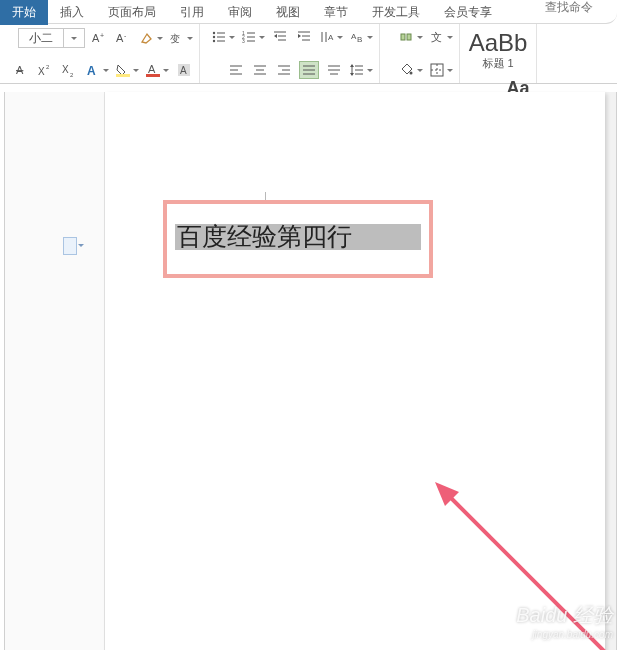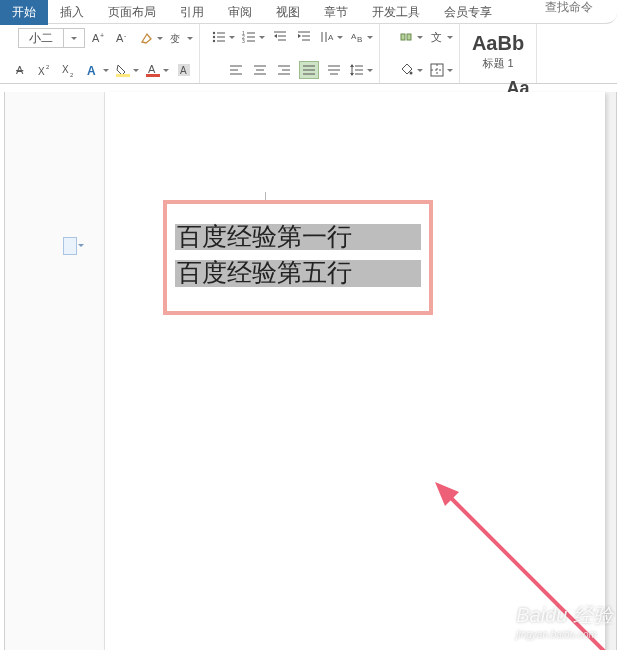--- a/index.html
+++ b/index.html
@@ -88,21 +88,21 @@
   .justify-active{
     background:#cfe3c7; border:1px solid #9bbd8d; padding:1px;
   }
   
   .styles-group{ display:flex; }
   .style-item{
     width:64px; text-align:center; padding:2px 2px;
     cursor:pointer;
   }
   .style-item .preview{ font-size:13px; height:26px; display:flex; align-items:center; justify-content:center;}
-  .style-item.h1 .preview{ font-size:20px; font-weight:bold;}
+  .style-item.h1 .preview{ font-size:24px; font-weight:normal;}
   .style-item.h2 .preview{ font-size:18px; font-weight:bold;}
   .style-item .lbl{ font-size:11px; color:#555;}
   
   .workspace{
     background:#f2f2f2;
     border:1px solid #d0d0d0;
     border-top:none;
     height: calc(650px - 24px - 60px);
     position:relative;
     display:flex;
@@ -167,21 +167,21 @@
   .arrow polygon{ fill:#ee5f78;}
   
   .watermark{
     position:absolute; right:4px; bottom:10px;
     color:rgba(255,255,255,0.85);
     font-style:italic;
     font-size:20px;
     text-shadow:0 0 3px rgba(0,0,0,0.3);
     pointer-events:none;
   }
-  .watermark small{ display:block; font-size:10px; text-align:left; color:rgba(255,255,255,0.7);}
+  .watermark small{ display:block; font-size:10px; text-align:right; color:rgba(255,255,255,0.7);}
 </style>
 </head>
 <body>
 
 <div class="menu-tabs">
   <div class="tab active">开始</div>
   <div class="tab">插入</div>
   <div class="tab">页面布局</div>
   <div class="tab">引用</div>
   <div class="tab">审阅</div>
@@ -419,22 +419,21 @@
   </div>
 </div>
 
 <div class="workspace">
   <div class="nav-pane">
     <div class="nav-thumb"></div>
   </div>
   <div class="page">
     <div class="ruler-mark"></div>
     <div class="highlight-box">
-      <div class="sel-text">百度经验第一行</div>
-      <div class="sel-text">百度经验第五行</div>
+      <div class="sel-text">百度经验第四行</div>
     </div>
     <svg class="arrow" viewBox="0 0 200 200">
       <line x1="8" y1="8" x2="180" y2="180"></line>
       <polygon points="0,0 24,10 10,24"></polygon>
     </svg>
   </div>
 </div>
 
 <div class="watermark">
   <span>Baidu 经验</span>

